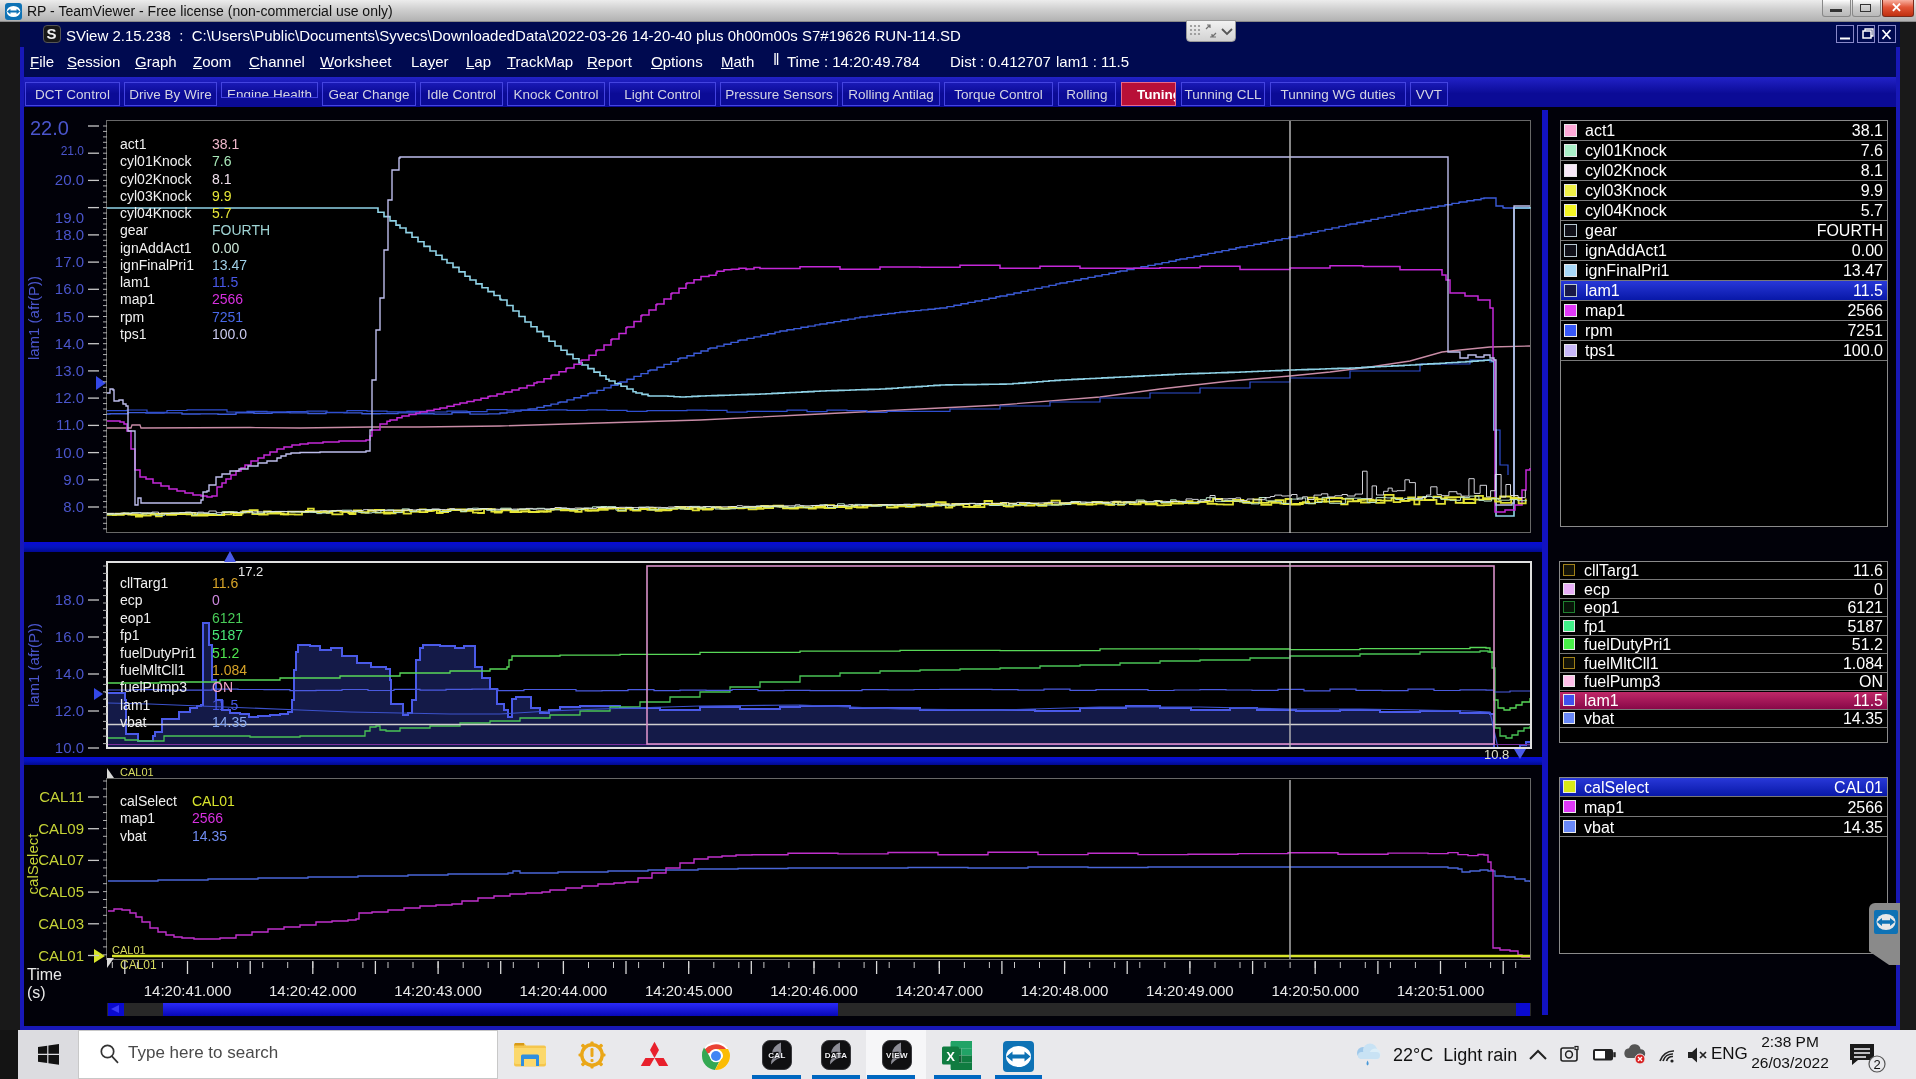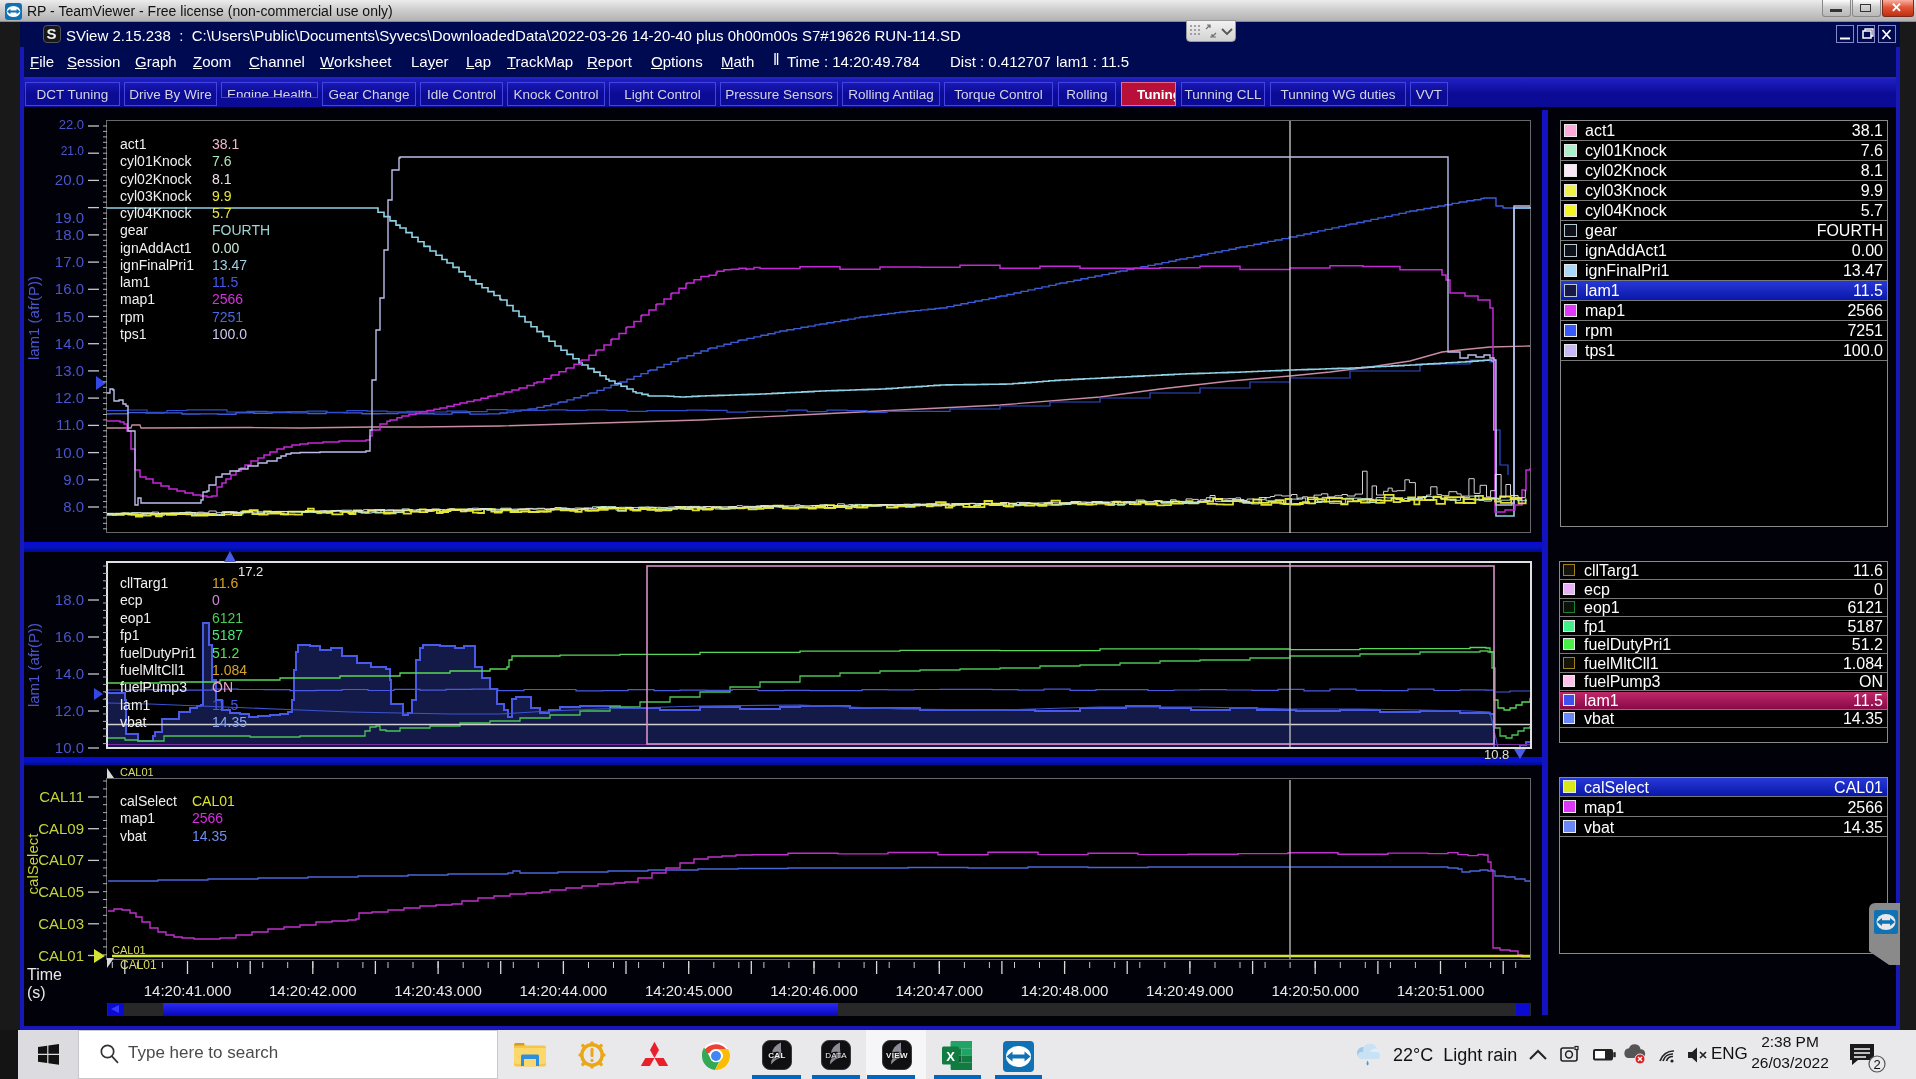--- a/index.html
+++ b/index.html
@@ -54,21 +54,21 @@
 <span style="position:absolute;left:466px;top:53px;color:#fff;font-size:15px;"><u>L</u>ap</span>
 <span style="position:absolute;left:507px;top:53px;color:#fff;font-size:15px;"><u>T</u>rackMap</span>
 <span style="position:absolute;left:587px;top:53px;color:#fff;font-size:15px;"><u>R</u>eport</span>
 <span style="position:absolute;left:651px;top:53px;color:#fff;font-size:15px;"><u>O</u>ptions</span>
 <span style="position:absolute;left:721px;top:53px;color:#fff;font-size:15px;"><u>M</u>ath</span>
 <span style="position:absolute;left:773px;top:51px;color:#fff;font-size:16px;">‖</span>
 <span style="position:absolute;left:787px;top:53px;color:#fff;font-size:15px;">Time : 14:20:49.784</span>
 <span style="position:absolute;left:950px;top:53px;color:#fff;font-size:15px;">Dist : 0.412707</span>
 <span style="position:absolute;left:1056px;top:53px;color:#fff;font-size:15px;">lam1 : 11.5</span>
 <div style="position:absolute;left:20px;top:77px;width:1880px;height:30px;background:linear-gradient(#2222c8,#0b0b96 55%,#0b0b96);"></div>
-<div style="position:absolute;left:25px;top:82px;width:95px;height:24px;border:1px solid #4444e0;color:#d4d4e4;font-size:13.5px;text-align:center;line-height:23px;white-space:nowrap;overflow:hidden;">DCT Tuning</div>
+<div style="position:absolute;left:25px;top:82px;width:95px;height:24px;border:1px solid #4444e0;color:#d4d4e4;font-size:13.5px;text-align:center;line-height:23px;white-space:nowrap;overflow:hidden;">DCT Control</div>
 <div style="position:absolute;left:124px;top:82px;width:93px;height:24px;border:1px solid #4444e0;color:#d4d4e4;font-size:13.5px;text-align:center;line-height:23px;white-space:nowrap;overflow:hidden;">Drive By Wire</div>
 <div style="position:absolute;left:221px;top:82px;width:97px;height:16px;border:1px solid #4444e0;color:#d4d4e4;font-size:13.5px;text-align:center;line-height:23px;white-space:nowrap;overflow:hidden;">Engine Health</div>
 <div style="position:absolute;left:322px;top:82px;width:94px;height:24px;border:1px solid #4444e0;color:#d4d4e4;font-size:13.5px;text-align:center;line-height:23px;white-space:nowrap;overflow:hidden;">Gear Change</div>
 <div style="position:absolute;left:420px;top:82px;width:83px;height:24px;border:1px solid #4444e0;color:#d4d4e4;font-size:13.5px;text-align:center;line-height:23px;white-space:nowrap;overflow:hidden;">Idle Control</div>
 <div style="position:absolute;left:507px;top:82px;width:98px;height:24px;border:1px solid #4444e0;color:#d4d4e4;font-size:13.5px;text-align:center;line-height:23px;white-space:nowrap;overflow:hidden;">Knock Control</div>
 <div style="position:absolute;left:609px;top:82px;width:107px;height:24px;border:1px solid #4444e0;color:#d4d4e4;font-size:13.5px;text-align:center;line-height:23px;white-space:nowrap;overflow:hidden;">Light Control</div>
 <div style="position:absolute;left:720px;top:82px;width:118px;height:24px;border:1px solid #4444e0;color:#d4d4e4;font-size:13.5px;text-align:center;line-height:23px;white-space:nowrap;overflow:hidden;">Pressure Sensors</div>
 <div style="position:absolute;left:842px;top:82px;width:98px;height:24px;border:1px solid #4444e0;color:#d4d4e4;font-size:13.5px;text-align:center;line-height:23px;white-space:nowrap;overflow:hidden;">Rolling Antilag</div>
 <div style="position:absolute;left:944px;top:82px;width:109px;height:24px;border:1px solid #4444e0;color:#d4d4e4;font-size:13.5px;text-align:center;line-height:23px;white-space:nowrap;overflow:hidden;">Torque Control</div>
 <div style="position:absolute;left:1058px;top:82px;width:58px;height:24px;border:1px solid #4444e0;color:#d4d4e4;font-size:13.5px;text-align:center;line-height:23px;white-space:nowrap;overflow:hidden;">Rolling</div>
@@ -79,21 +79,21 @@
 <div style="position:absolute;left:24px;top:107px;width:1872px;height:919px;background:#010109;"></div>
 <div style="position:absolute;left:20px;top:47px;width:4px;height:983px;background:#1818b8;"></div>
 <div style="position:absolute;left:1896px;top:47px;width:4px;height:983px;background:#1818b8;"></div>
 <div style="position:absolute;left:20px;top:1026px;width:1880px;height:4px;background:#1818b8;"></div>
 <div style="position:absolute;left:1542px;top:110px;width:6px;height:905px;background:#1212c0;"></div>
 <div style="position:absolute;left:106px;top:120px;width:1425px;height:413px;background:#000;border:1px solid #686868;box-sizing:border-box;"></div>
 <div style="position:absolute;left:24px;top:542px;width:1518px;height:10px;background:linear-gradient(#0a0ad8,#0414be 50%,#020890);"></div>
 <div style="position:absolute;left:106px;top:561px;width:1426px;height:188px;background:#000;border:2px solid #e0e0e0;box-sizing:border-box;"></div>
 <div style="position:absolute;left:24px;top:757px;width:1518px;height:8px;background:linear-gradient(#0a0ad8,#0414be 50%,#020890);"></div>
 <div style="position:absolute;left:106px;top:778px;width:1425px;height:182px;background:#000;border:1px solid #686868;box-sizing:border-box;"></div>
-<div style="position:absolute;left:30px;top:117.0px;width:54px;text-align:right;color:#4a55cc;font-size:13px;">22.0</div>
+<div style="position:absolute;left:30px;top:117.0px;width:54px;color:#4a55cc;font-size:20px;">22.0</div>
 <div style="position:absolute;left:30px;top:144.2px;width:54px;text-align:right;color:#4a55cc;font-size:12px;">21.0</div>
 <div style="position:absolute;left:30px;top:171.4px;width:54px;text-align:right;color:#4a55cc;font-size:15px;">20.0</div>
 <div style="position:absolute;left:30px;top:209px;width:54px;text-align:right;color:#4a55cc;font-size:15px;">19.0</div>
 <div style="position:absolute;left:30px;top:225.9px;width:54px;text-align:right;color:#4a55cc;font-size:15px;">18.0</div>
 <div style="position:absolute;left:30px;top:253.1px;width:54px;text-align:right;color:#4a55cc;font-size:15px;">17.0</div>
 <div style="position:absolute;left:30px;top:280.3px;width:54px;text-align:right;color:#4a55cc;font-size:15px;">16.0</div>
 <div style="position:absolute;left:30px;top:307.5px;width:54px;text-align:right;color:#4a55cc;font-size:15px;">15.0</div>
 <div style="position:absolute;left:30px;top:334.7px;width:54px;text-align:right;color:#4a55cc;font-size:15px;">14.0</div>
 <div style="position:absolute;left:30px;top:361.9px;width:54px;text-align:right;color:#4a55cc;font-size:15px;">13.0</div>
 <div style="position:absolute;left:30px;top:389.1px;width:54px;text-align:right;color:#4a55cc;font-size:15px;">12.0</div>
@@ -638,21 +638,21 @@
   </svg>
 <div style="position:absolute;left:762px;top:1040px;width:30px;height:30px;background:#101012;border-radius:8px;border:1px solid #38383c;"></div>
         <svg style="position:absolute;left:762px;top:1040px" width="30" height="30" viewBox="0 0 30 30">
           <path d="M19,2.5 q-8,3.5 -9,10.5 q4.5,-2 7.5,-1 q-8.5,4 -8.5,12.5 q5.5,-7 12.5,-7 q-3,-2 -2.5,-15Z" fill="#8c8c96"></path>
   </svg>
         <div style="position:absolute;left:762px;top:1051px;width:30px;text-align:center;color:#f2f2f6;font-size:8px;font-weight:bold;letter-spacing:0.4px;text-shadow:0 0 2px #000,0 0 2px #000;">CAL</div>
 <div style="position:absolute;left:821px;top:1040px;width:30px;height:30px;background:#101012;border-radius:8px;border:1px solid #38383c;"></div>
         <svg style="position:absolute;left:821px;top:1040px" width="30" height="30" viewBox="0 0 30 30">
           <path d="M19,2.5 q-8,3.5 -9,10.5 q4.5,-2 7.5,-1 q-8.5,4 -8.5,12.5 q5.5,-7 12.5,-7 q-3,-2 -2.5,-15Z" fill="#8c8c96"></path>
   </svg>
-        <div style="position:absolute;left:821px;top:1051px;width:30px;text-align:center;color:#f2f2f6;font-size:8px;font-weight:normal;letter-spacing:0.4px;text-shadow:0 0 2px #000,0 0 2px #000;">DATA</div>
+        <div style="position:absolute;left:821px;top:1051px;width:30px;text-align:center;color:#f2f2f6;font-size:8px;font-weight:bold;letter-spacing:0.4px;text-shadow:0 0 2px #000,0 0 2px #000;">DATA</div>
 <div style="position:absolute;left:866px;top:1030px;width:60px;height:49px;background:#f6f6f8;"></div>
 <div style="position:absolute;left:882px;top:1040px;width:30px;height:30px;background:#101012;border-radius:8px;border:1px solid #38383c;"></div>
         <svg style="position:absolute;left:882px;top:1040px" width="30" height="30" viewBox="0 0 30 30">
           <path d="M19,2.5 q-8,3.5 -9,10.5 q4.5,-2 7.5,-1 q-8.5,4 -8.5,12.5 q5.5,-7 12.5,-7 q-3,-2 -2.5,-15Z" fill="#8c8c96"></path>
   </svg>
         <div style="position:absolute;left:882px;top:1051px;width:30px;text-align:center;color:#f2f2f6;font-size:8px;font-weight:bold;letter-spacing:0.4px;text-shadow:0 0 2px #000,0 0 2px #000;">VIEW</div>
 <svg style="position:absolute;left:942px;top:1041px" width="30" height="29" viewBox="0 0 30 29">
       <rect x="9" y="0" width="21" height="29" rx="1.5" fill="#fff" stroke="#21a366" stroke-width="1"></rect>
       <rect x="9" y="0" width="21" height="7.2" fill="#21a366"></rect>
       <rect x="9" y="7.2" width="10.5" height="7.2" fill="#107c41"></rect>

